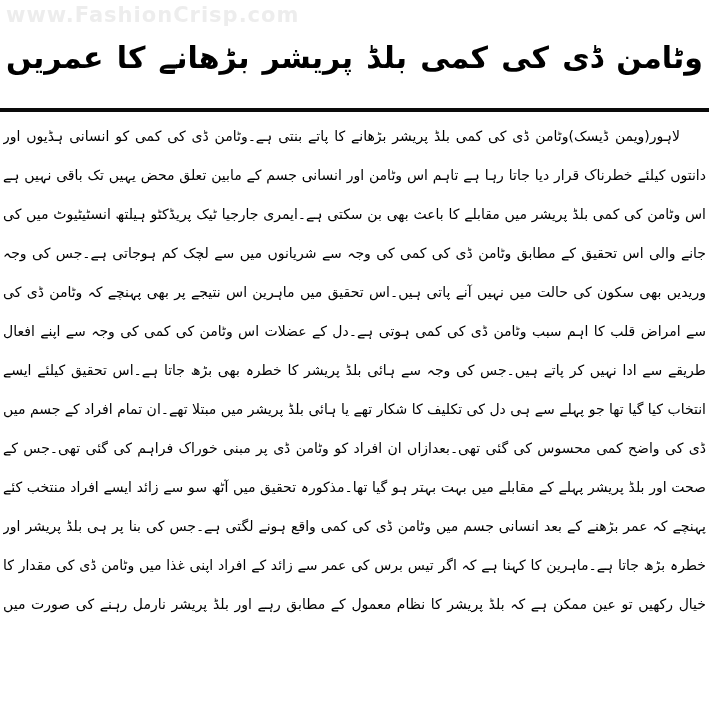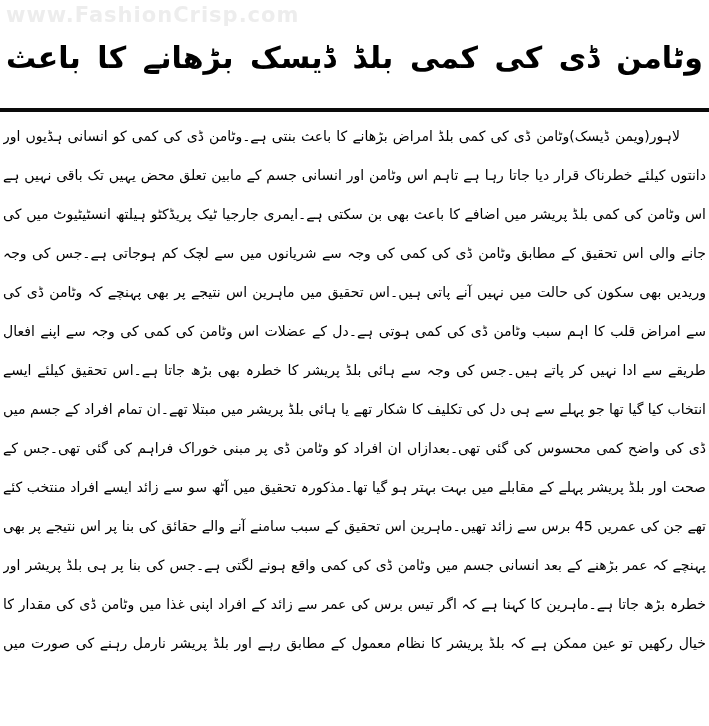--- a/index.html
+++ b/index.html
@@ -60,34 +60,33 @@
     text-align-last:center;
   }
 </style>
 </head>
 <body>
 
 <div class="page">
 
   <div class="watermark">www.FashionCrisp.com</div>
 
-  <h1 class="headline">وٹامن ڈی کی کمی بلڈ ڈیسک بڑھانے کا باعث</h1>
+  <h1 class="headline">وٹامن ڈی کی کمی بلڈ پریشر بڑھانے کا عمریں</h1>
 
   <div class="divider"></div>
 
   <div class="article-body">
-    <div class="bline first">لاہور(ویمن ڈیسک)وٹامن ڈی کی کمی بلڈ امراض بڑھانے کا باعث بنتی ہے۔وٹامن ڈی کی کمی کو انسانی ہڈیوں اور</div>
+    <div class="bline first">لاہور(ویمن ڈیسک)وٹامن ڈی کی کمی بلڈ پریشر بڑھانے کا پاتے بنتی ہے۔وٹامن ڈی کی کمی کو انسانی ہڈیوں اور</div>
     <div class="bline">دانتوں کیلئے خطرناک قرار دیا جاتا رہا ہے تاہم اس وٹامن اور انسانی جسم کے مابین تعلق محض یہیں تک باقی نہیں ہے بلکہ</div>
-    <div class="bline">اس وٹامن کی کمی بلڈ پریشر میں اضافے کا باعث بھی بن سکتی ہے۔ایمری جارجیا ٹیک پریڈکٹو ہیلتھ انسٹیٹیوٹ میں کی</div>
+    <div class="bline">اس وٹامن کی کمی بلڈ پریشر میں مقابلے کا باعث بھی بن سکتی ہے۔ایمری جارجیا ٹیک پریڈکٹو ہیلتھ انسٹیٹیوٹ میں کی</div>
     <div class="bline">جانے والی اس تحقیق کے مطابق وٹامن ڈی کی کمی کی وجہ سے شریانوں میں سے لچک کم ہوجاتی ہے۔جس کی وجہ سے</div>
     <div class="bline">وریدیں بھی سکون کی حالت میں نہیں آنے پاتی ہیں۔اس تحقیق میں ماہرین اس نتیجے پر بھی پہنچے کہ وٹامن ڈی کی کمی کی وجہ</div>
     <div class="bline">سے امراض قلب کا اہم سبب وٹامن ڈی کی کمی ہوتی ہے۔دل کے عضلات اس وٹامن کی کمی کی وجہ سے اپنے افعال ٹھیک</div>
     <div class="bline">طریقے سے ادا نہیں کر پاتے ہیں۔جس کی وجہ سے ہائی بلڈ پریشر کا خطرہ بھی بڑھ جاتا ہے۔اس تحقیق کیلئے ایسے افراد کا</div>
     <div class="bline">انتخاب کیا گیا تھا جو پہلے سے ہی دل کی تکلیف کا شکار تھے یا ہائی بلڈ پریشر میں مبتلا تھے۔ان تمام افراد کے جسم میں وٹامن</div>
     <div class="bline">ڈی کی واضح کمی محسوس کی گئی تھی۔بعدازاں ان افراد کو وٹامن ڈی پر مبنی خوراک فراہم کی گئی تھی۔جس کے بعد ان کی مجموعی</div>
     <div class="bline">صحت اور بلڈ پریشر پہلے کے مقابلے میں بہت بہتر ہو گیا تھا۔مذکورہ تحقیق میں آٹھ سو سے زائد ایسے افراد منتخب کئے گئے</div>
-    <div class="bline">تھے جن کی عمریں 45 برس سے زائد تھیں۔ماہرین اس تحقیق کے سبب سامنے آنے والے حقائق کی بنا پر اس نتیجے پر بھی</div>
     <div class="bline">پہنچے کہ عمر بڑھنے کے بعد انسانی جسم میں وٹامن ڈی کی کمی واقع ہونے لگتی ہے۔جس کی بنا پر ہی بلڈ پریشر اور امراض قلب کا</div>
     <div class="bline">خطرہ بڑھ جاتا ہے۔ماہرین کا کہنا ہے کہ اگر تیس برس کی عمر سے زائد کے افراد اپنی غذا میں وٹامن ڈی کی مقدار کا خاص</div>
     <div class="bline">خیال رکھیں تو عین ممکن ہے کہ بلڈ پریشر کا نظام معمول کے مطابق رہے اور بلڈ پریشر نارمل رہنے کی صورت میں امراض</div>
   </div>
 
 </div>
 
 </body></html>

